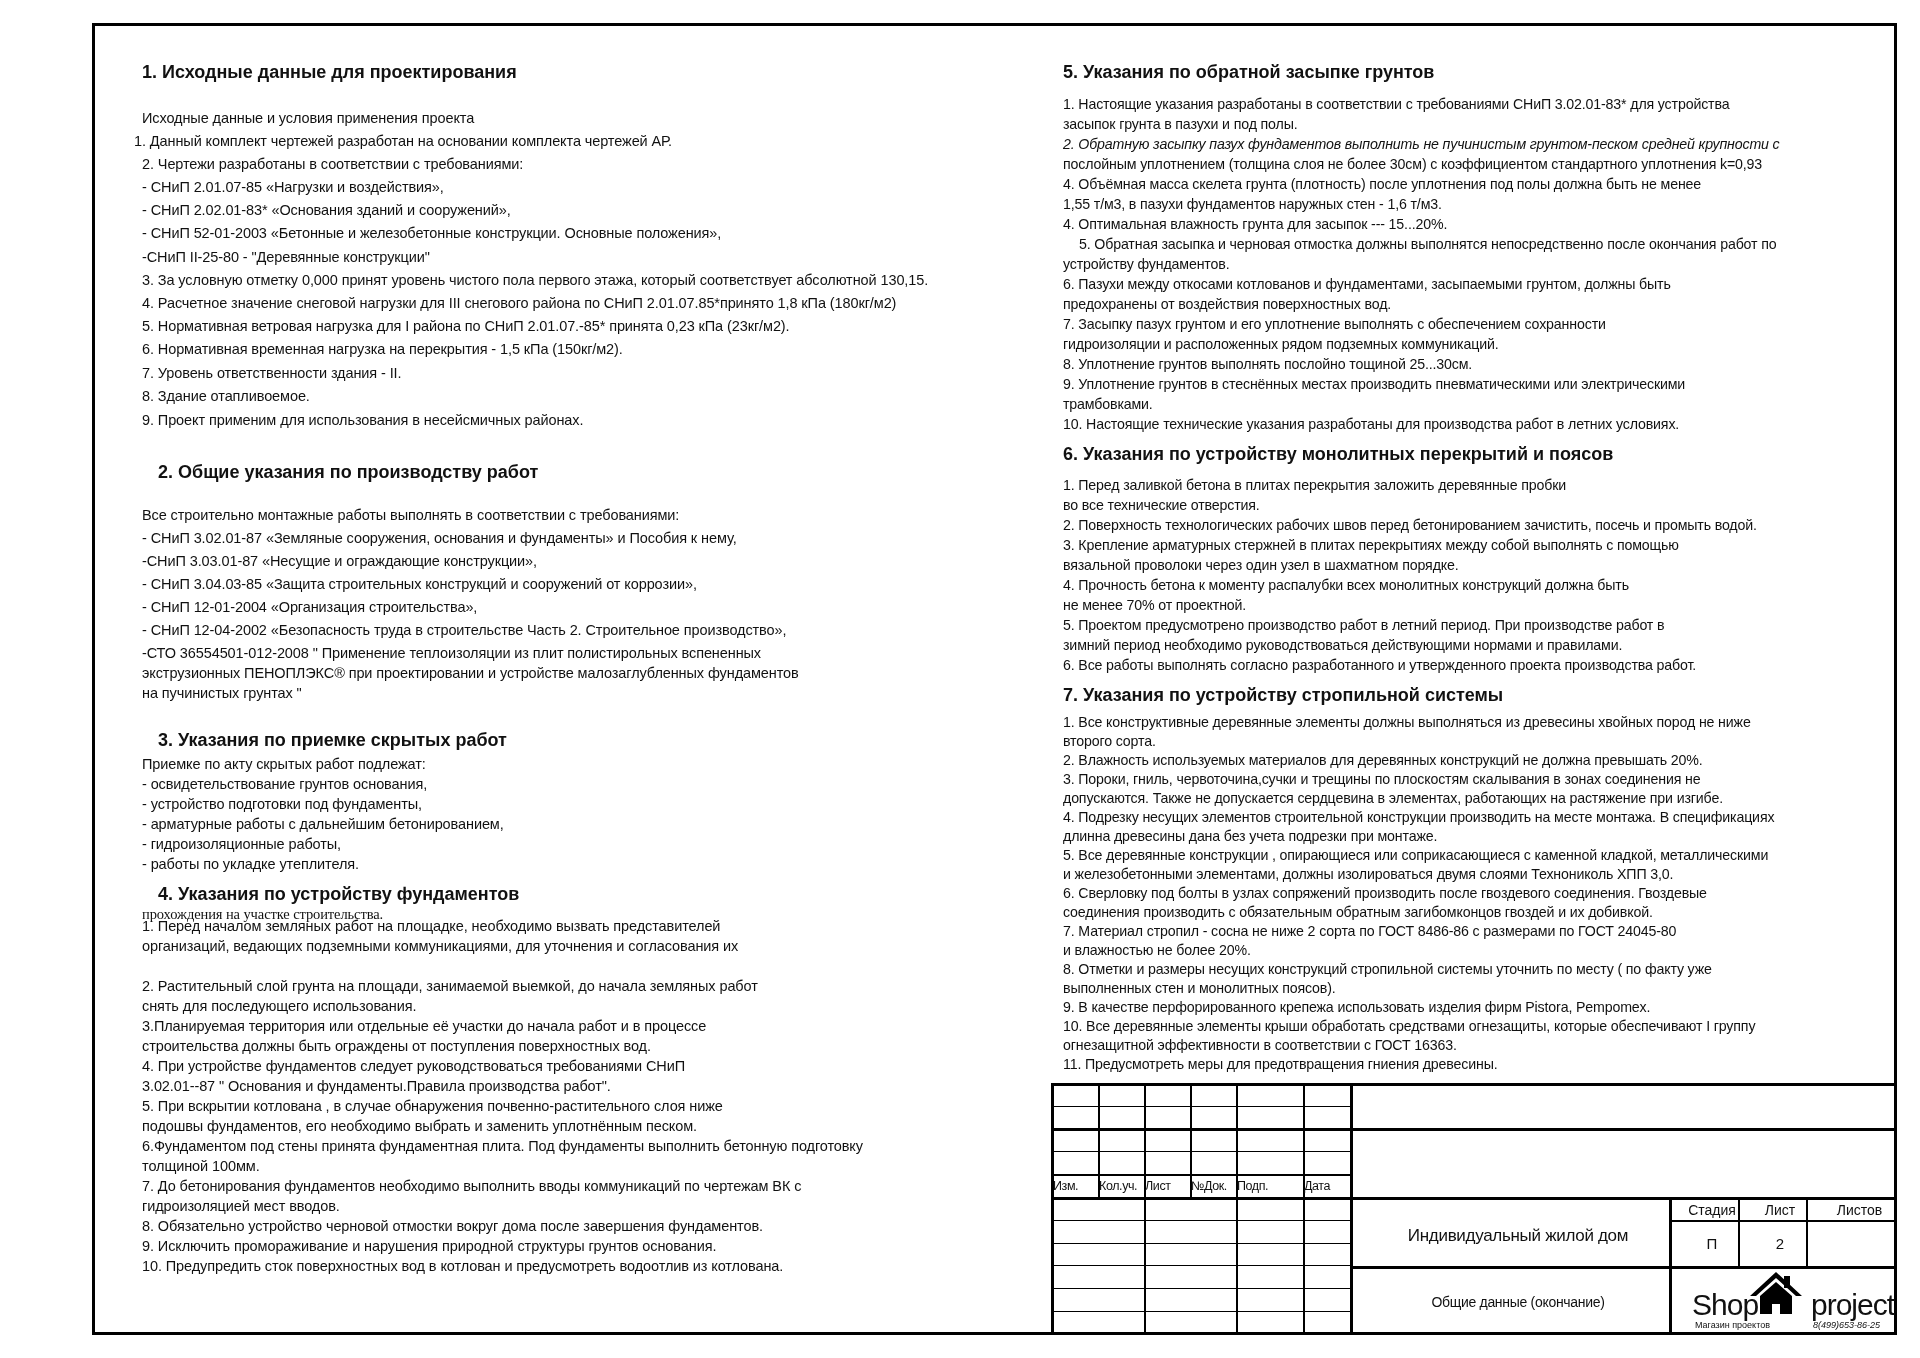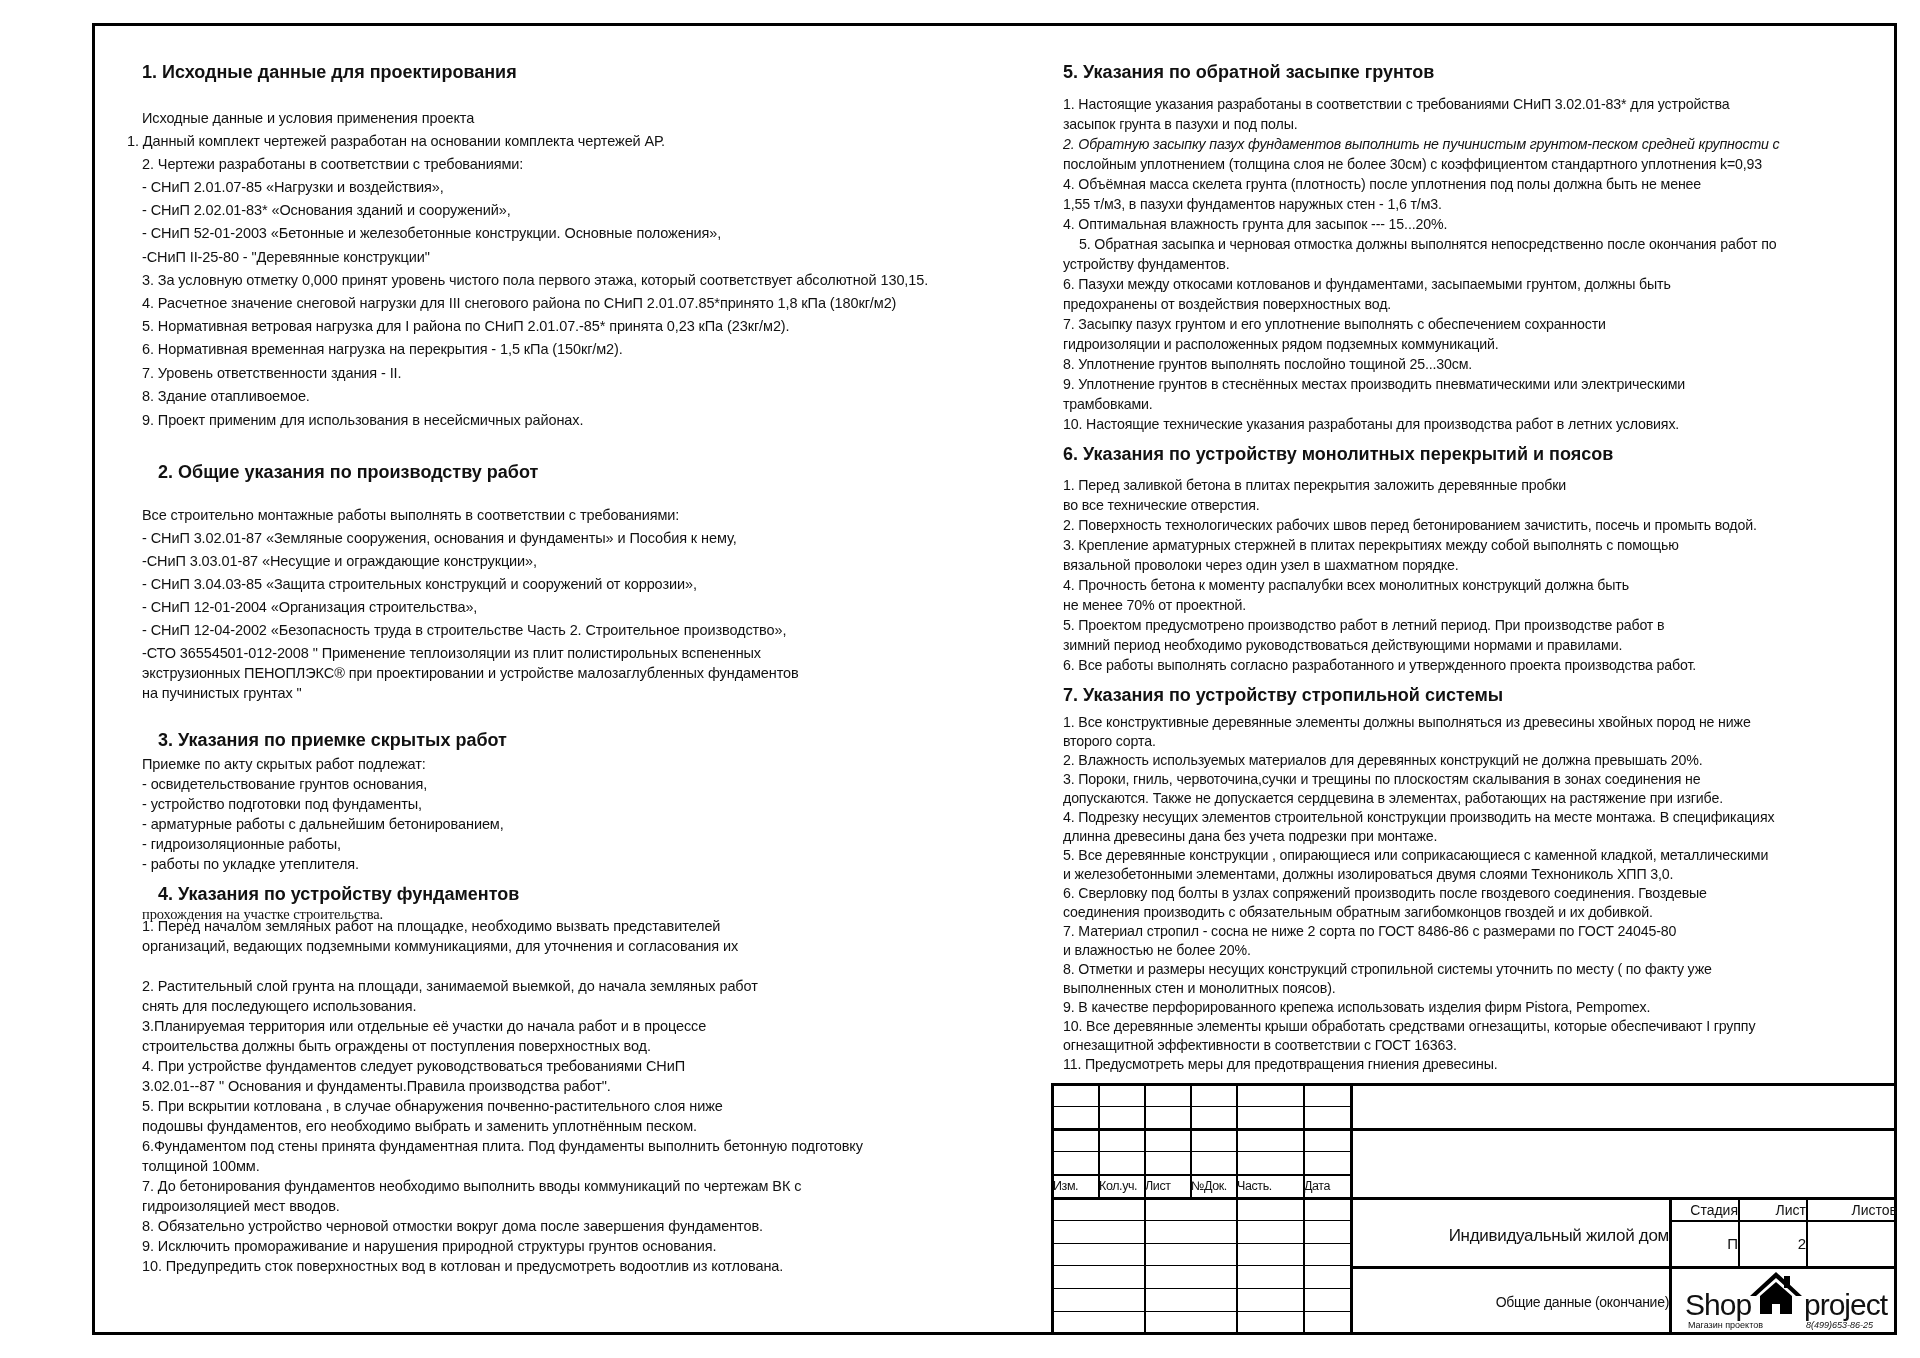--- a/index.html
+++ b/index.html
@@ -5,33 +5,33 @@
   html, body { margin: 0; padding: 0; background: #ffffff; }
   body { width: 1920px; height: 1358px; position: relative; overflow: hidden;
          font-family: "Liberation Sans", sans-serif; color: #111111; }
   .frame { position: absolute; left: 92px; top: 23px; width: 1805px; height: 1312px;
            border: 3px solid #000; box-sizing: border-box; }
   .h { position: absolute; font-weight: bold; font-size: 18px; white-space: nowrap; }
   .l { position: absolute; font-size: 14.5px; white-space: nowrap; letter-spacing: -0.1px; }
   .r { position: absolute; font-size: 14.2px; white-space: nowrap; letter-spacing: -0.15px; }
   .stamp-line { position: absolute; background: #000; }
   .cell-label { position: absolute; font-size: 12.5px; text-align: left; white-space: nowrap; letter-spacing: -0.4px; }
-  .st-text { position: absolute; text-align: right; white-space: nowrap; }
+  .st-text { position: absolute; text-align: center; white-space: nowrap; padding-left: 7px; }
   .logo { position: absolute; }
 </style>
 </head>
 <body>
 
 <div class="frame"></div>
 
 <div>
 
   <div class="h" style="left:142px;top:62px;">1. Исходные данные для проектирования</div>
   <div class="l" style="left:142px;top:110px;"> Исходные данные и условия  применения  проекта</div>
-  <div class="l" style="left:127px;top:133px;">1.  Данный комплект чертежей разработан на основании комплекта чертежей   АР.</div>
+  <div class="l" style="left:134px;top:133px;">1.  Данный комплект чертежей разработан на основании комплекта чертежей   АР.</div>
   <div class="l" style="left:142px;top:156px;">2.  Чертежи разработаны в соответствии с требованиями:</div>
   <div class="l" style="left:142px;top:179px;">  - СНиП 2.01.07-85 «Нагрузки и воздействия»,</div>
   <div class="l" style="left:142px;top:202px;">  - СНиП 2.02.01-83* «Основания зданий и сооружений»,</div>
   <div class="l" style="left:142px;top:225px;">  - СНиП 52-01-2003 «Бетонные и железобетонные конструкции. Основные положения»,</div>
   <div class="l" style="left:142px;top:249px;">-СНиП  II-25-80 - "Деревянные конструкции"</div>
   <div class="l" style="left:142px;top:272px;">3.  За условную отметку 0,000 принят уровень чистого пола первого этажа, который соответствует абсолютной 130,15.</div>
   <div class="l" style="left:142px;top:295px;">4.  Расчетное значение снеговой нагрузки для III  снегового района по СНиП 2.01.07.85*принято 1,8 кПа (180кг/м2)</div>
   <div class="l" style="left:142px;top:318px;">5.  Нормативная ветровая нагрузка для I района по СНиП  2.01.07.-85* принята 0,23 кПа (23кг/м2).</div>
   <div class="l" style="left:142px;top:341px;">6.  Нормативная временная нагрузка на перекрытия - 1,5 кПа (150кг/м2).</div>
   <div class="l" style="left:142px;top:365px;">7.  Уровень ответственности здания - II.</div>
@@ -153,21 +153,21 @@
   <div class="stamp-line" style="left:1051px;top:1220px;width:300px;height:1px;"></div>
   <div class="stamp-line" style="left:1051px;top:1243px;width:300px;height:1px;"></div>
   <div class="stamp-line" style="left:1051px;top:1265px;width:300px;height:1px;"></div>
   <div class="stamp-line" style="left:1051px;top:1288px;width:300px;height:1px;"></div>
   <div class="stamp-line" style="left:1051px;top:1311px;width:300px;height:1px;"></div>
 
   <div class="cell-label" style="left:1053px;top:1179px;width:45px;">Изм.</div>
   <div class="cell-label" style="left:1099px;top:1179px;width:45px;">Кол.уч.</div>
   <div class="cell-label" style="left:1145px;top:1179px;width:45px;">Лист</div>
   <div class="cell-label" style="left:1191px;top:1179px;width:45px;">№Док.</div>
-  <div class="cell-label" style="left:1237px;top:1179px;width:66px;">Часть.</div>
+  <div class="cell-label" style="left:1237px;top:1179px;width:66px;">Подп.</div>
   <div class="cell-label" style="left:1304px;top:1179px;width:46px;">Дата</div>
 
   <div class="stamp-line" style="left:1350px;top:1266px;width:547px;height:3px;"></div>
   <div class="stamp-line" style="left:1669px;top:1197px;width:3px;height:138px;"></div>
   <div class="stamp-line" style="left:1738px;top:1197px;width:2px;height:70px;"></div>
   <div class="stamp-line" style="left:1806px;top:1197px;width:2px;height:70px;"></div>
   <div class="stamp-line" style="left:1669px;top:1220px;width:228px;height:2px;"></div>
 
   <div class="st-text" style="left:1353px;top:1226px;width:316px;font-size:17px;letter-spacing:-0.3px;">Индивидуальный жилой дом</div>
   <div class="st-text" style="left:1353px;top:1294px;width:316px;font-size:14px;letter-spacing:-0.3px;">Общие данные (окончание)</div>

